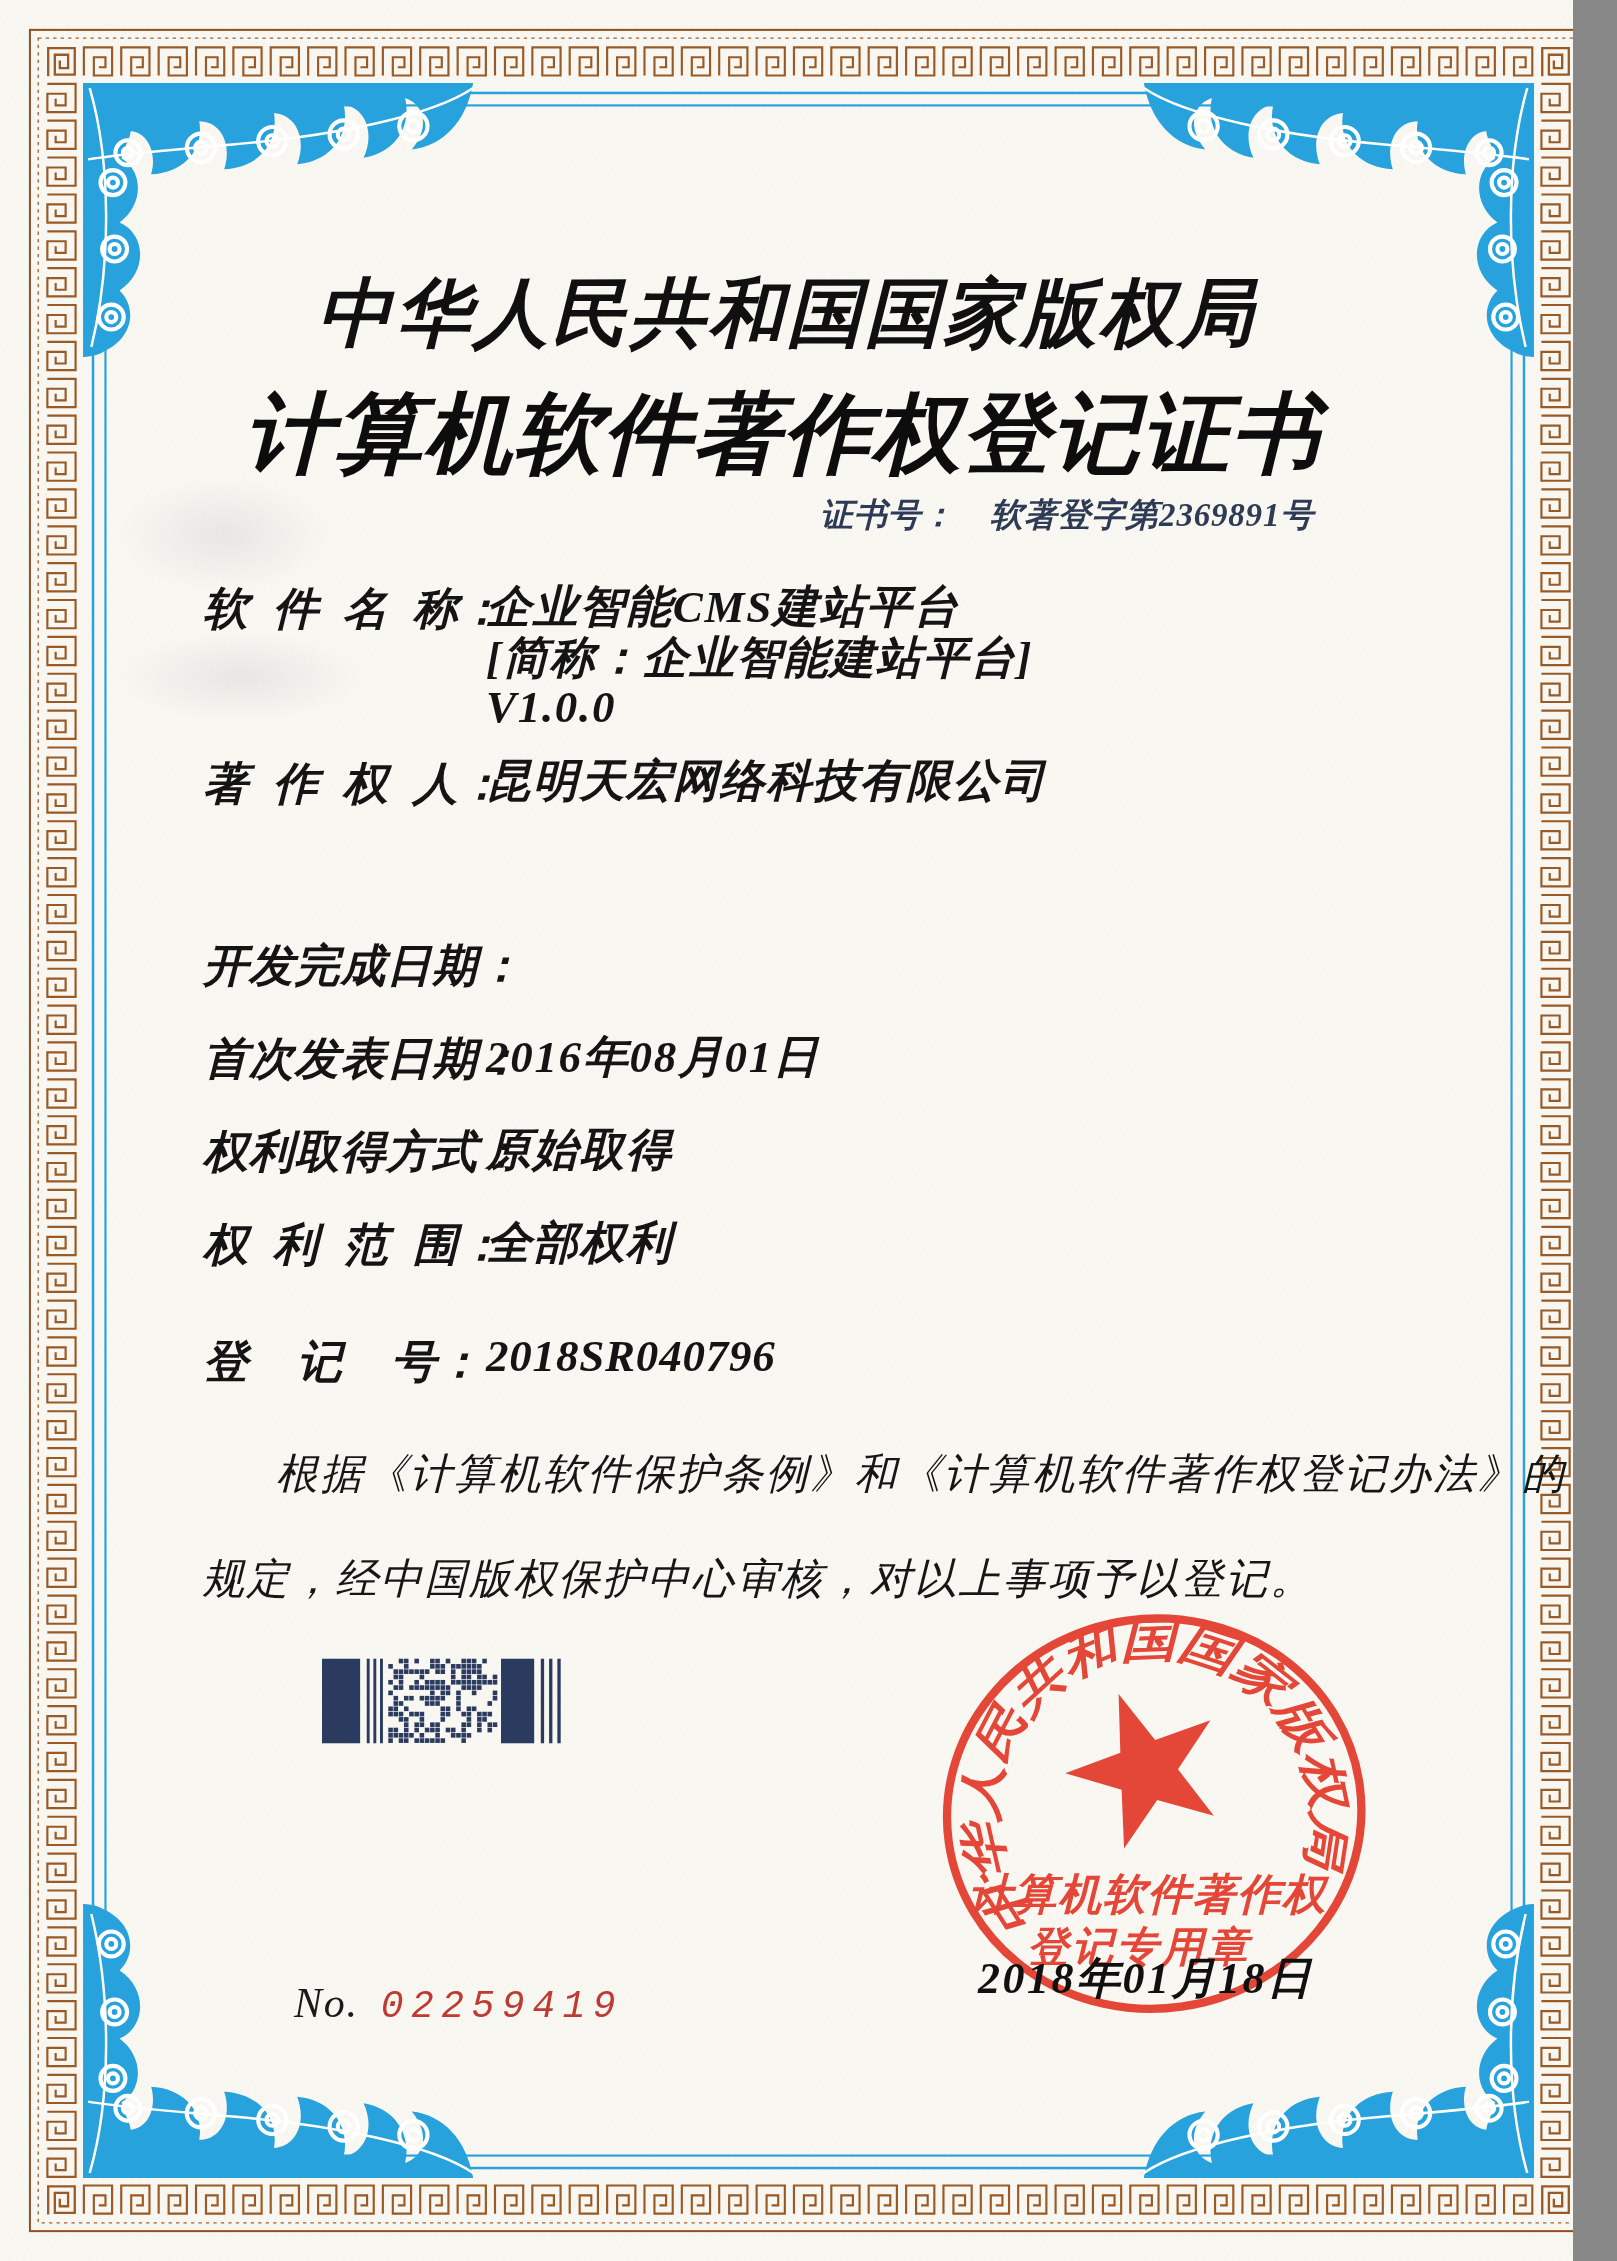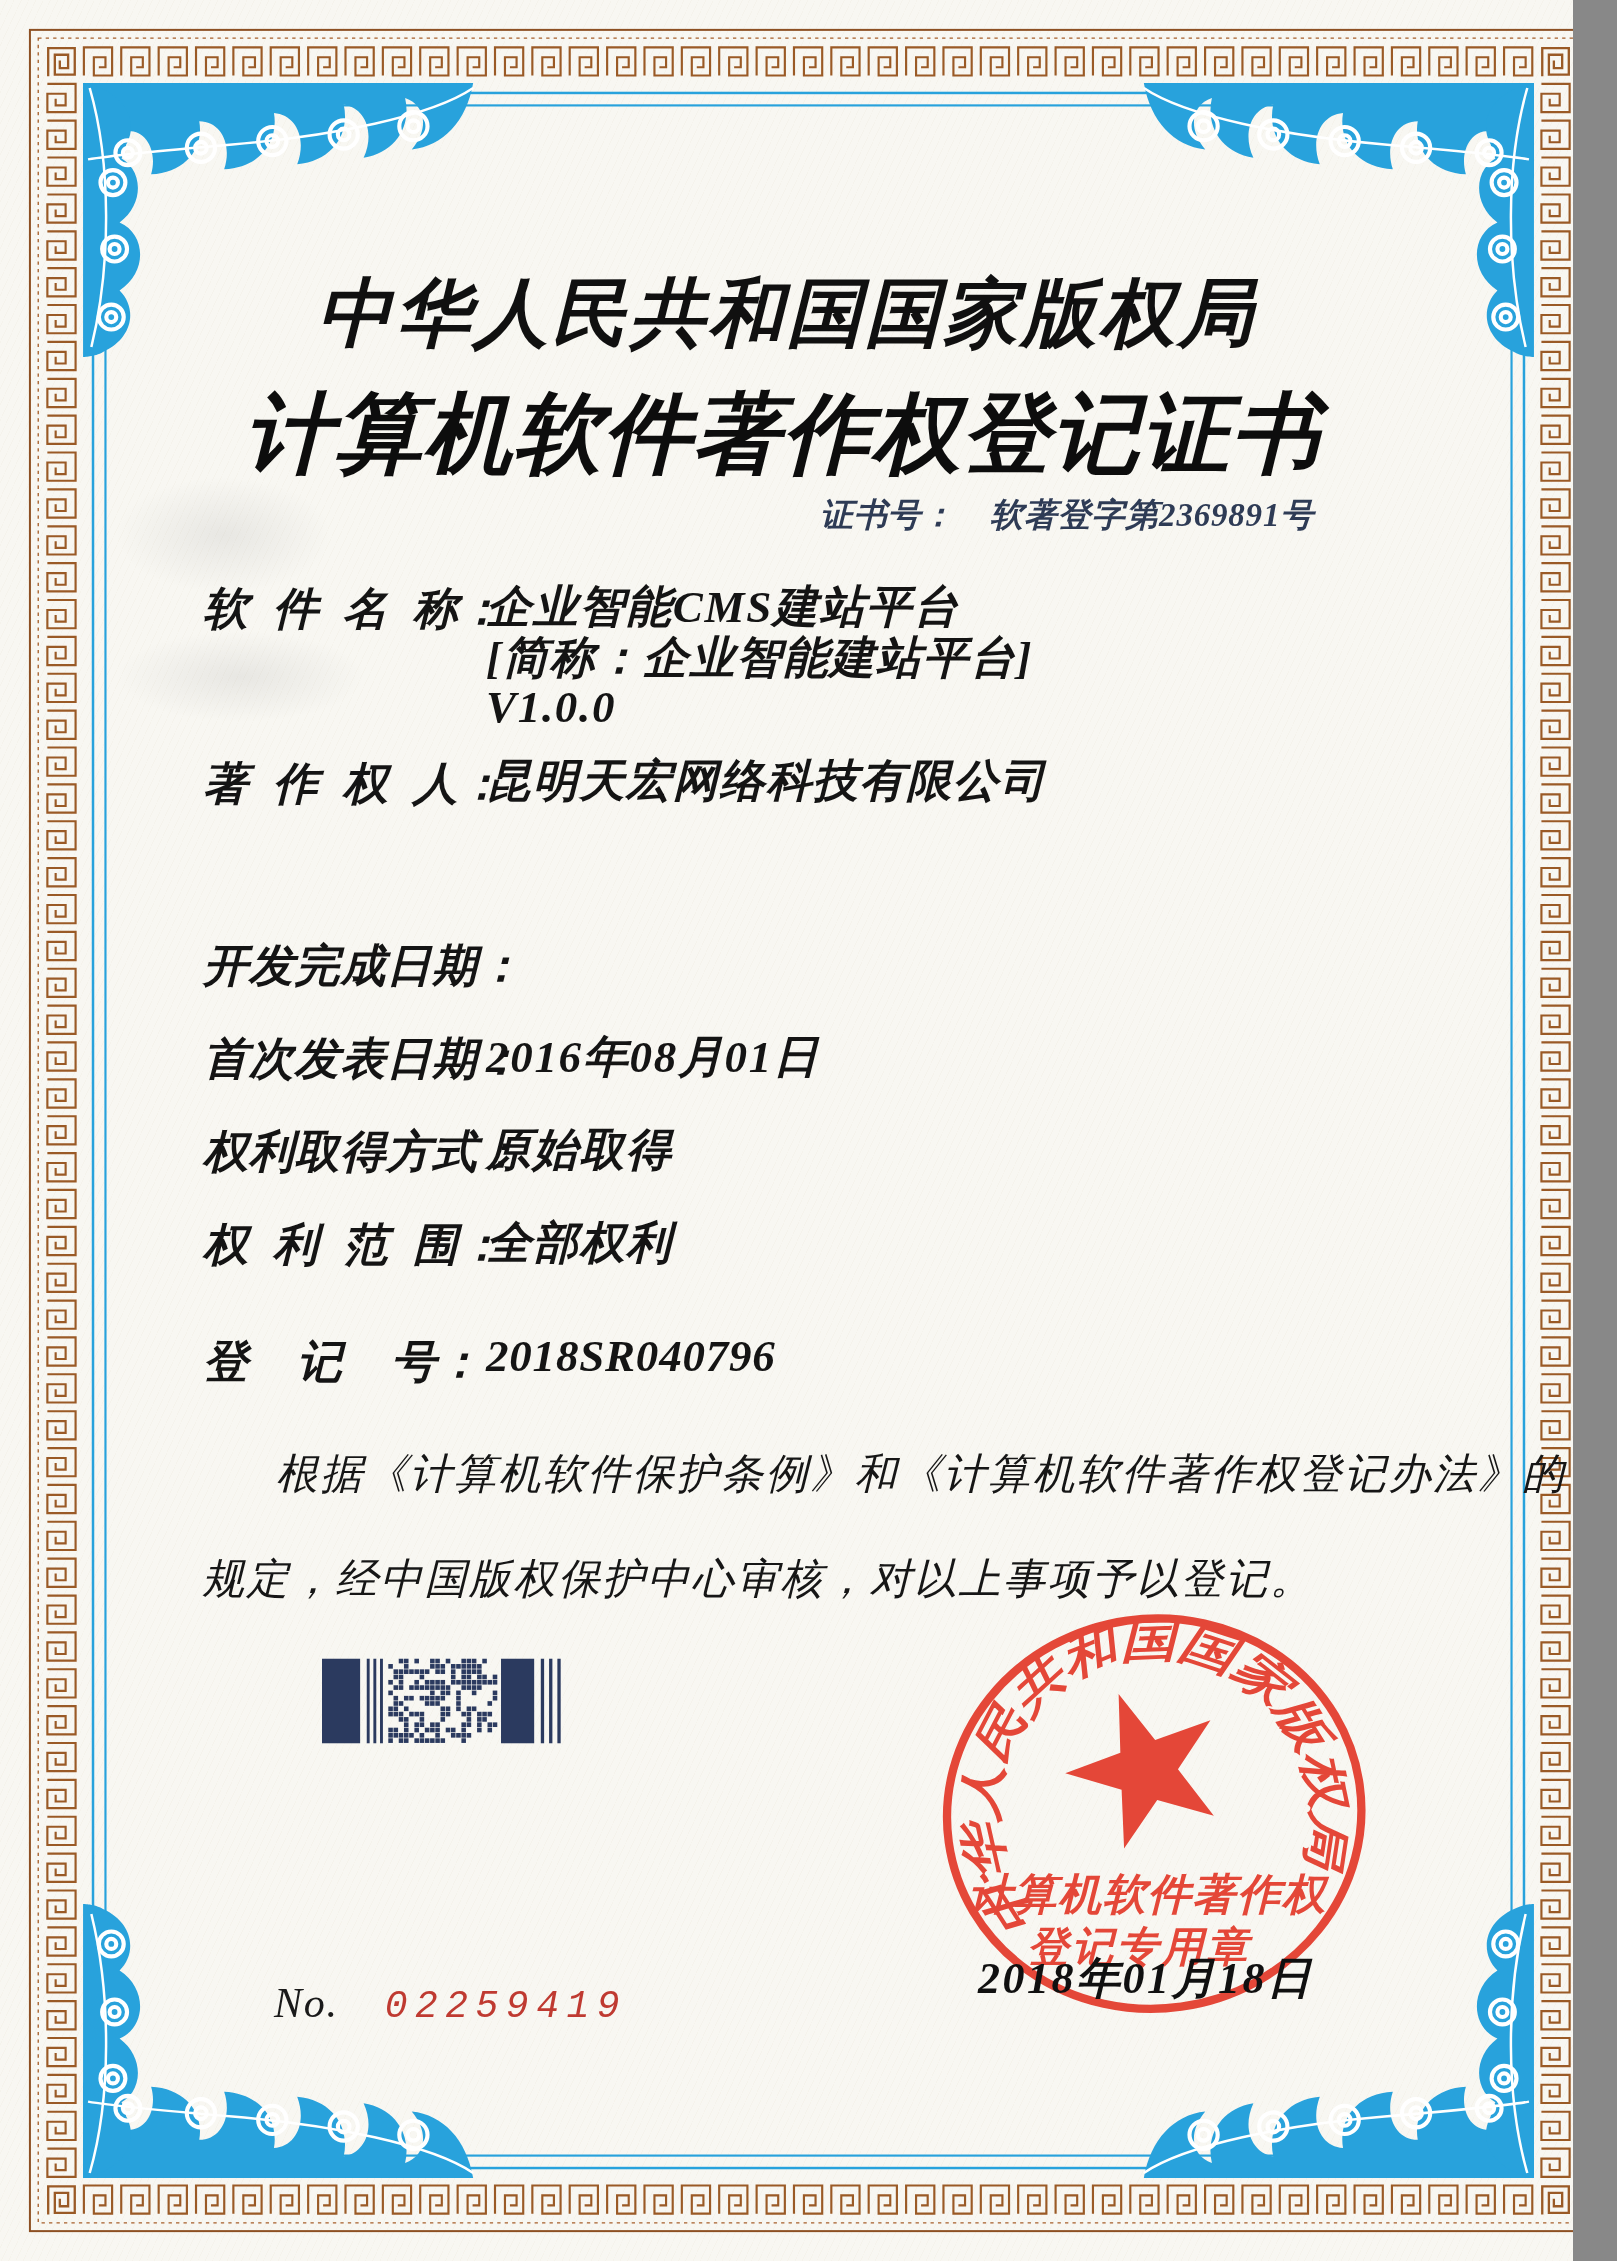--- a/index.html
+++ b/index.html
@@ -40,24 +40,24 @@
   }
   .para-line{
     font-size:42px;font-weight:400;letter-spacing:2.5px;color:#161616;white-space:pre;
   }
 
   .issue-date{
     left:978px;top:1949px;z-index:6;
     font-size:44px;font-weight:700;letter-spacing:2.5px;color:#101010;
   }
   .serial-line{left:274px;top:1979px;font-size:42px;}
-  .serial-label{font-weight:400;color:#1a1a1a;letter-spacing:1.7px;}
+  .serial-label{font-weight:400;color:#1a1a1a;letter-spacing:1.7px;margin-left:20px;}
   .serial-number{
     color:#bf3a31;font-family:"Liberation Mono","DejaVu Sans Mono",monospace;
-    font-size:38px;letter-spacing:7.5px;margin-left:46px;
+    font-size:38px;letter-spacing:7.5px;margin-left:22px;
   }
 
   .stamp-wrap{left:897px;top:1577px;z-index:5;opacity:.93;text-align:right;}
   .barcode-wrap{left:322px;top:1657px;}
 
   .smudge{position:absolute;border-radius:50%;pointer-events:none;
     background:radial-gradient(closest-side,rgba(90,90,95,.10),rgba(90,90,95,0));}
 </style>
 </head>
 <body>

